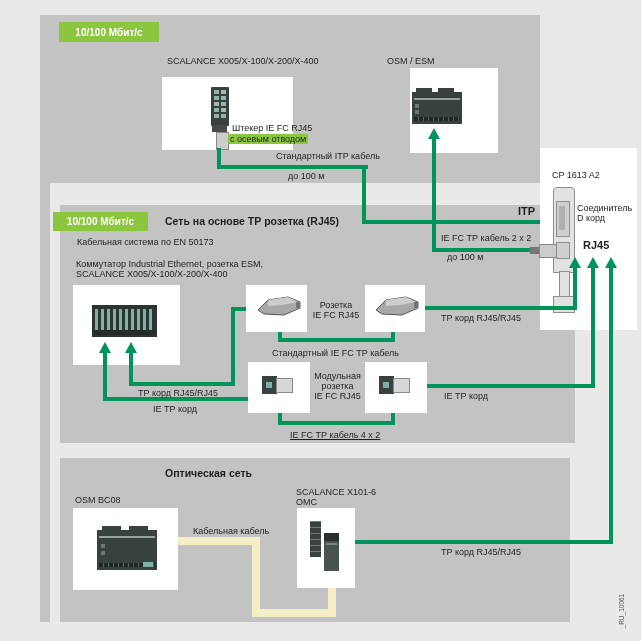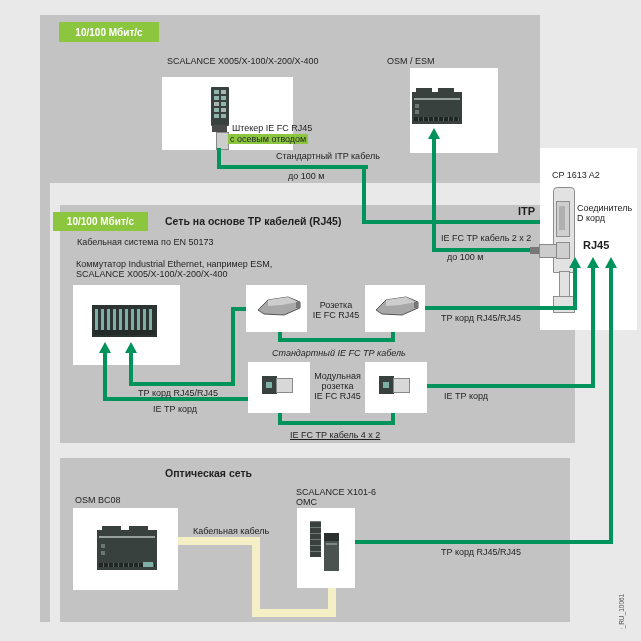--- a/index.html
+++ b/index.html
@@ -123,24 +123,24 @@
   <div class="arrow-up" style="left:569px;top:257px;"></div>
   <div class="ln" style="left:573px;top:268px;width:4px;height:42px;"></div>
   <div class="arrow-up" style="left:587px;top:257px;"></div>
   <div class="ln" style="left:591px;top:268px;width:4px;height:120px;"></div>
   <div class="arrow-up" style="left:605px;top:257px;"></div>
   <div class="ln" style="left:609px;top:268px;width:4px;height:276px;"></div>
 
   <div class="badge" style="left:53px;top:212px;width:95px;height:19px;">
     <span>10/100 Мбит/с</span>
   </div>
-  <div class="title" style="left:165px;top:215px;">Сеть на основе ТР кабелей (RJ45)</div>
+  <div class="title" style="left:165px;top:215px;">Сеть на основе ТР розетка (RJ45)</div>
   <div class="t" style="left:77px;top:237px;">Кабельная система по EN 50173</div>
   <div class="t" style="left:76px;top:259px;">
-    <div>Коммутатор Industrial Ethernet, например ESM,</div>
+    <div>Коммутатор Industrial Ethernet, розетка ESM,</div>
     <div>SCALANCE X005/X-100/X-200/X-400</div>
   </div>
 
   <div class="wbox" style="left:73px;top:285px;width:107px;height:80px;"></div>
 
   <div class="devdark" style="left:92px;top:305px;width:65px;height:32px;background:#2c3432;">
     <div class="rack-stripes"></div>
     <div class="rack-base"></div>
   </div>
 
@@ -157,21 +157,21 @@
     <rect x="40" y="8" width="4" height="6" fill="#777"></rect>
   </svg>
   <div class="t tc" style="left:306px;top:300px;width:60px;">
     <div>Розетка</div>
     <div>IE FC RJ45</div>
   </div>
 
   <div class="ln" style="left:278px;top:332px;width:4px;height:10px;"></div>
   <div class="ln" style="left:278px;top:338px;width:117px;height:4px;"></div>
   <div class="ln" style="left:391px;top:332px;width:4px;height:10px;"></div>
-  <div class="t" style="left:272px;top:348px;font-style:italic;">Стандартный IE FC ТР кабель</div>
+  <div class="t" style="left:272px;top:348px;">Стандартный IE FC ТР кабель</div>
 
   <div class="wbox" style="left:248px;top:362px;width:62px;height:51px;"></div>
   <div class="wbox" style="left:365px;top:362px;width:62px;height:51px;"></div>
   <div class="abs" style="left:262px;top:376px;width:30px;height:19px;">
     <div class="abs" style="left:0;top:0;width:15px;height:18px;background:#39413e;"></div>
     <div class="abs" style="left:4px;top:6px;width:6px;height:6px;background:#7fb0a8;"></div>
     <div class="abs" style="left:14px;top:2px;width:15px;height:13px;background:#d8d8d8;border:1px solid #8a8a8a;"></div>
   </div>
   <div class="abs" style="left:379px;top:376px;width:30px;height:19px;">
     <div class="abs" style="left:0;top:0;width:15px;height:18px;background:#39413e;"></div>

